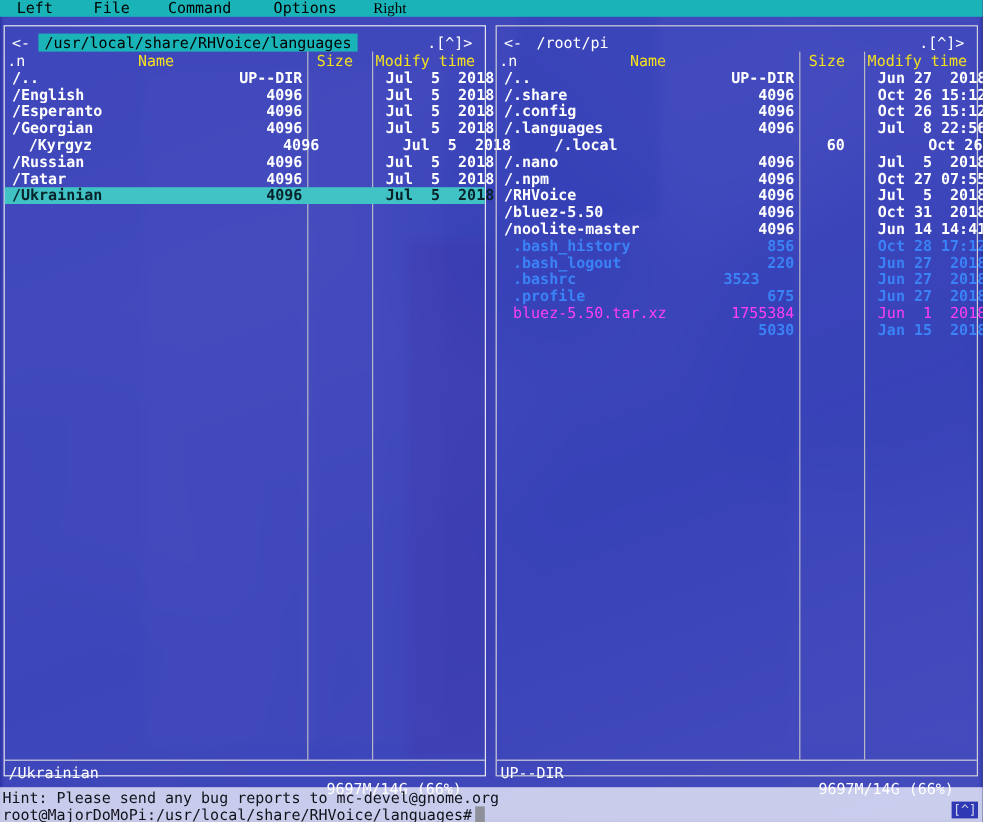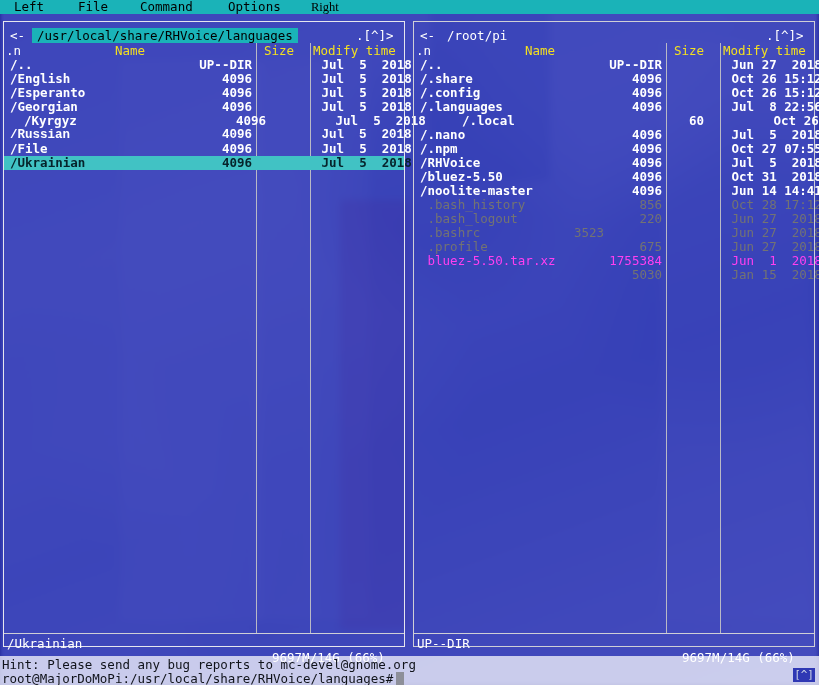--- a/index.html
+++ b/index.html
@@ -142,21 +142,21 @@
     height: 14px;
     line-height: 14px;
     white-space: pre;
   }
   .cell { position: absolute; top: 0; height: 14px; line-height: 14px; white-space: pre; }
   .c-name { left: 6px; }
   .c-size { text-align: right; }
   .c-time { }
 
   .t-dir   { color: #ffffff; font-weight: bold; }
-  .t-file  { color: #737373; }
+  .t-file  { color: #3b82f6; font-weight: bold; }
   .t-arch  { color: #ff3ff0; }
 
   .row.sel { background: #41c2c4; }
   .row.sel .t-dir, .row.sel .t-file, .row.sel .cell { color: #06232b; font-weight: bold; }
 
   
   .mini {
     position: absolute;
     height: 14px;
     line-height: 14px;
@@ -245,22 +245,22 @@
 
     <div class="vsep" style="left:256px;"></div>
     <div class="vsep" style="left:310px;"></div>
 
     <div id="left-rows">
         <div class="row" style="top: 44px; left: 4px; width: 400px;"><span class="cell c-name t-dir">/..</span><span class="cell c-size t-dir" style="left: 160px; width: 88px; text-align: right;">UP--DIR</span><span class="cell c-time t-dir" style="left: 310px;"> Jul  5  2018</span></div>
         <div class="row" style="top: 58px; left: 4px; width: 400px;"><span class="cell c-name t-dir">/English</span><span class="cell c-size t-dir" style="left: 160px; width: 88px; text-align: right;">4096</span><span class="cell c-time t-dir" style="left: 310px;"> Jul  5  2018</span></div>
         <div class="row" style="top: 72px; left: 4px; width: 400px;"><span class="cell c-name t-dir">/Esperanto</span><span class="cell c-size t-dir" style="left: 160px; width: 88px; text-align: right;">4096</span><span class="cell c-time t-dir" style="left: 310px;"> Jul  5  2018</span></div>
         <div class="row" style="top: 86px; left: 4px; width: 400px;"><span class="cell c-name t-dir">/Georgian</span><span class="cell c-size t-dir" style="left: 160px; width: 88px; text-align: right;">4096</span><span class="cell c-time t-dir" style="left: 310px;"> Jul  5  2018</span></div>
         <div class="row" style="top: 100px; left: 18px; width: 400px;"><span class="cell c-name t-dir">/Kyrgyz</span><span class="cell c-size t-dir" style="left: 160px; width: 88px; text-align: right;">4096</span><span class="cell c-time t-dir" style="left: 310px;"> Jul  5  2018</span></div>
-        <div class="row" style="top: 114px; left: 4px; width: 400px; font-family: Liberation Mono, monospace;"><span class="cell c-name t-dir">/Russian</span><span class="cell c-size t-dir" style="left: 160px; width: 88px; text-align: right;">4096</span><span class="cell c-time t-dir" style="left: 310px;"> Jul  5  2018</span></div>
-        <div class="row" style="top: 128px; left: 4px; width: 400px;"><span class="cell c-name t-dir">/File</span><span class="cell c-size t-dir" style="left: 160px; width: 88px; text-align: right;">4096</span><span class="cell c-time t-dir" style="left: 310px;"> Jul  5  2018</span></div>
+        <div class="row" style="top: 114px; left: 4px; width: 400px;"><span class="cell c-name t-dir">/Russian</span><span class="cell c-size t-dir" style="left: 160px; width: 88px; text-align: right;">4096</span><span class="cell c-time t-dir" style="left: 310px;"> Jul  5  2018</span></div>
+        <div class="row" style="top: 128px; left: 4px; width: 400px;"><span class="cell c-name t-dir">/Tatar</span><span class="cell c-size t-dir" style="left: 160px; width: 88px; text-align: right;">4096</span><span class="cell c-time t-dir" style="left: 310px;"> Jul  5  2018</span></div>
         <div class="row sel" style="top: 142px; left: 4px; width: 400px;"><span class="cell c-name t-dir">/Ukrainian</span><span class="cell c-size t-dir" style="left: 160px; width: 88px; text-align: right;">4096</span><span class="cell c-time t-dir" style="left: 310px;"> Jul  5  2018</span></div>
       </div>
 
     <div class="divline" style="left:4px; top:619px; width:400px;"></div>
     <span class="mini" style="left:7px; top:623px;">/Ukrainian</span>
     <span class="fs-stat" style="left:272px; top:637px;">9697M/14G (66%)</span>
   </div>
 
   <div class="panel right">
     <div class="frame"></div>
@@ -283,21 +283,21 @@
         <div class="row" style="top: 72px; left: 4px; width: 400px;"><span class="cell c-name t-dir">/.config</span><span class="cell c-size t-dir" style="left: 160px; width: 88px; text-align: right;">4096</span><span class="cell c-time t-dir" style="left: 310px;"> Oct 26 15:12</span></div>
         <div class="row" style="top: 86px; left: 4px; width: 400px;"><span class="cell c-name t-dir">/.languages</span><span class="cell c-size t-dir" style="left: 160px; width: 88px; text-align: right;">4096</span><span class="cell c-time t-dir" style="left: 310px;"> Jul  8 22:56</span></div>
         <div class="row" style="top: 100px; left: 16px; width: 400px; margin-left: 30px;"><span class="cell c-name t-dir">/.local</span><span class="cell c-size t-dir" style="left: 160px; width: 88px; text-align: right;">60</span><span class="cell c-time t-dir" style="left: 310px;"> Oct 26 15:12</span></div>
         <div class="row" style="top: 114px; left: 4px; width: 400px;"><span class="cell c-name t-dir">/.nano</span><span class="cell c-size t-dir" style="left: 160px; width: 88px; text-align: right;">4096</span><span class="cell c-time t-dir" style="left: 310px;"> Jul  5  2018</span></div>
         <div class="row" style="top: 128px; left: 4px; width: 400px;"><span class="cell c-name t-dir">/.npm</span><span class="cell c-size t-dir" style="left: 160px; width: 88px; text-align: right;">4096</span><span class="cell c-time t-dir" style="left: 310px;"> Oct 27 07:55</span></div>
         <div class="row" style="top: 142px; left: 4px; width: 400px;"><span class="cell c-name t-dir">/RHVoice</span><span class="cell c-size t-dir" style="left: 160px; width: 88px; text-align: right;">4096</span><span class="cell c-time t-dir" style="left: 310px;"> Jul  5  2018</span></div>
         <div class="row" style="top: 156px; left: 4px; width: 400px;"><span class="cell c-name t-dir">/bluez-5.50</span><span class="cell c-size t-dir" style="left: 160px; width: 88px; text-align: right;">4096</span><span class="cell c-time t-dir" style="left: 310px;"> Oct 31  2018</span></div>
         <div class="row" style="top: 170px; left: 4px; width: 400px;"><span class="cell c-name t-dir">/noolite-master</span><span class="cell c-size t-dir" style="left: 160px; width: 88px; text-align: right;">4096</span><span class="cell c-time t-dir" style="left: 310px;"> Jun 14 14:41</span></div>
         <div class="row" style="top: 184px; left: 4px; width: 400px;"><span class="cell c-name t-file"> .bash_history</span><span class="cell c-size t-file" style="left: 160px; width: 88px; text-align: right;">856</span><span class="cell c-time t-file" style="left: 310px;"> Oct 28 17:12</span></div>
         <div class="row" style="top: 198px; left: 4px; width: 400px;"><span class="cell c-name t-file"> .bash_logout</span><span class="cell c-size t-file" style="left: 160px; width: 88px; text-align: right;">220</span><span class="cell c-time t-file" style="left: 310px;"> Jun 27  2018</span></div>
-        <div class="row" style="top: 212px; left: 4px; width: 400px;"><span class="cell c-name t-file"> .bashrc</span><span class="cell c-size t-file" style="left: 160px; width: 88px; text-align: left;">3523</span><span class="cell c-time t-file" style="left: 310px;"> Jun 27  2018</span></div>
+        <div class="row" style="top: 212px; left: 4px; width: 400px;"><span class="cell c-name t-file"> .bashrc</span><span class="cell c-size t-file" style="left: 160px; width: 88px; text-align: center;">3523</span><span class="cell c-time t-file" style="left: 310px;"> Jun 27  2018</span></div>
         <div class="row" style="top: 226px; left: 4px; width: 400px;"><span class="cell c-name t-file"> .profile</span><span class="cell c-size t-file" style="left: 160px; width: 88px; text-align: right;">675</span><span class="cell c-time t-file" style="left: 310px;"> Jun 27  2018</span></div>
         <div class="row" style="top: 240px; left: 4px; width: 400px;"><span class="cell c-name t-arch"> bluez-5.50.tar.xz</span><span class="cell c-size t-arch" style="left: 160px; width: 88px; text-align: right;">1755384</span><span class="cell c-time t-arch" style="left: 310px;"> Jun  1  2018</span></div>
         <div class="row" style="top: 254px; left: 4px; width: 400px;"><span class="cell c-size t-file" style="left: 160px; width: 88px; text-align: right;">5030</span><span class="cell c-time t-file" style="left: 310px;"> Jan 15  2018</span></div>
       </div>
 
     <div class="divline" style="left:4px; top:619px; width:400px;"></div>
     <span class="mini" style="left:7px; top:623px;">UP--DIR</span>
     <span class="fs-stat" style="left:272px; top:637px;">9697M/14G (66%)</span>
   </div>
 

